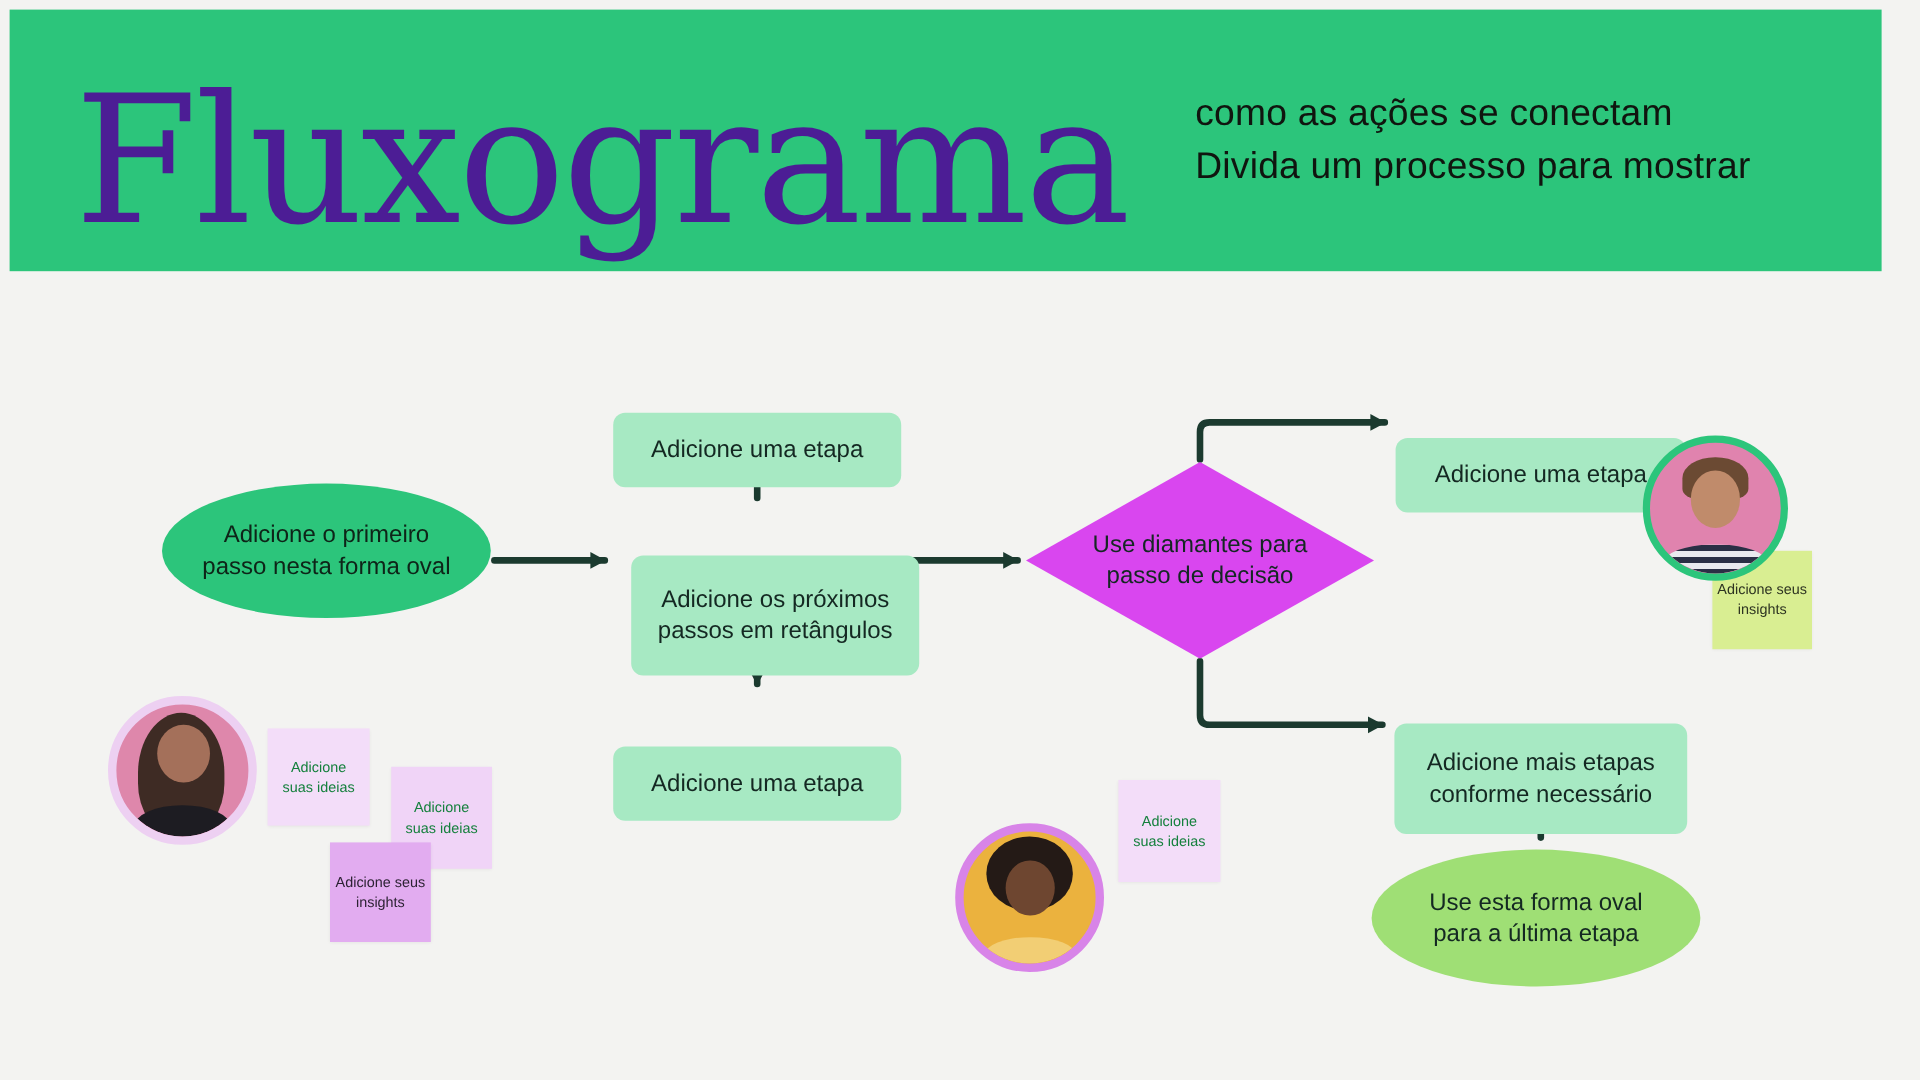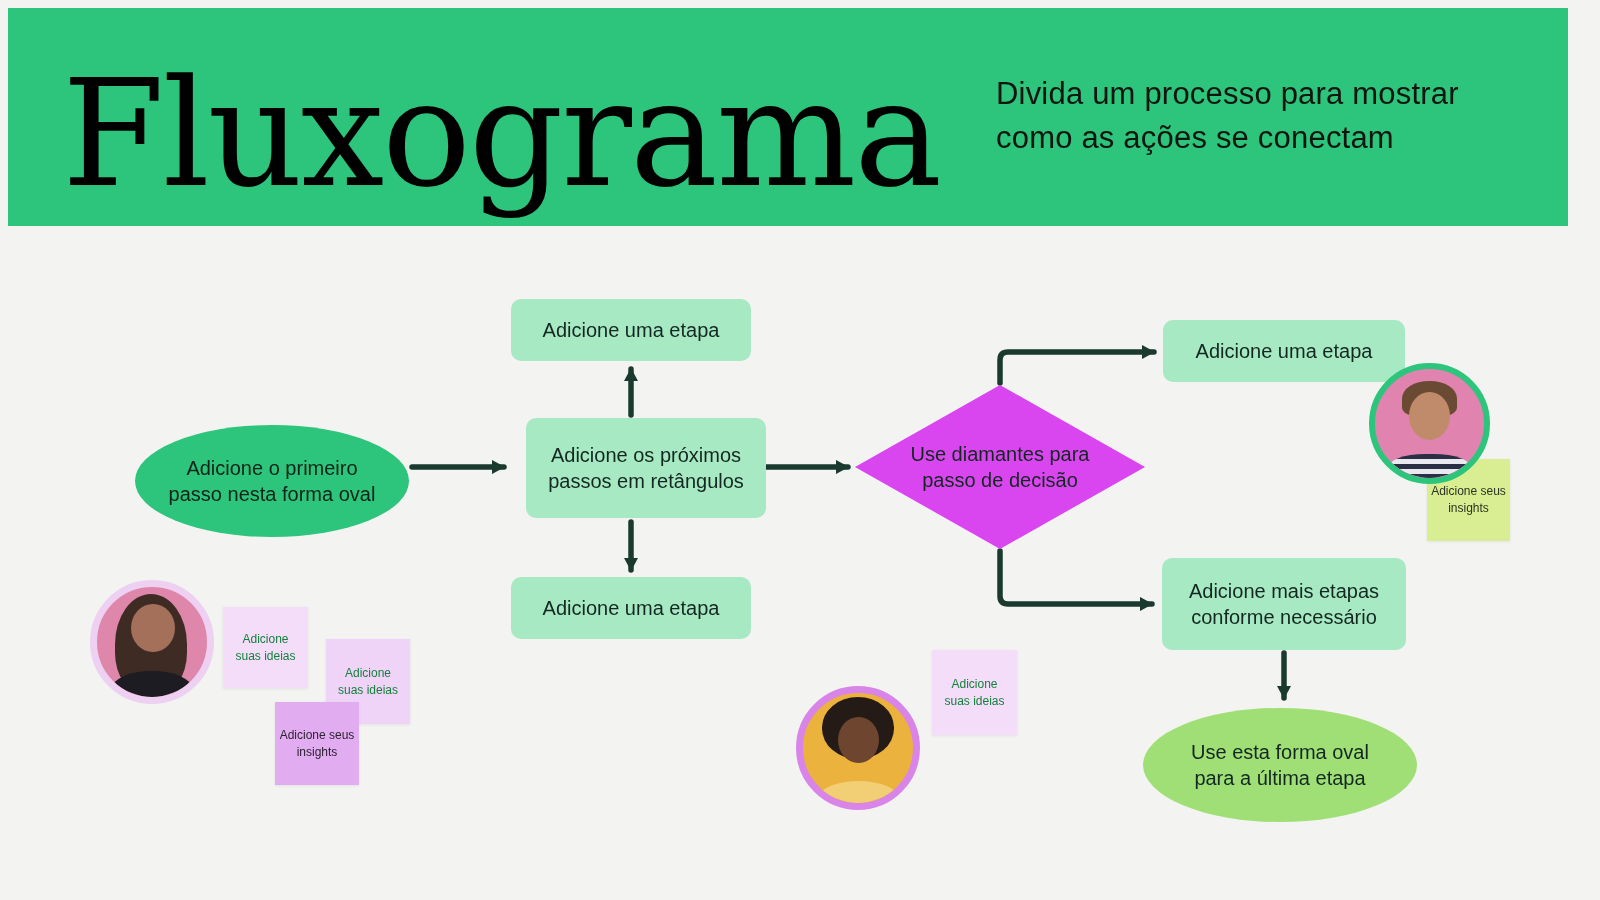--- a/index.html
+++ b/index.html
@@ -5,34 +5,34 @@
   html,body{margin:0;padding:0;background:#e9e9e7;}
   .canvas{
     position:relative;width:1600px;height:900px;overflow:hidden;
     background:#F3F3F1;font-family:"Liberation Sans",sans-serif;
   }
   
   .header{position:absolute;left:8px;top:8px;width:1560px;height:218px;background:#2CC57B;}
   .title{
     position:absolute;left:54px;top:0;height:252px;display:flex;align-items:center;
     font-family:"DejaVu Serif","Liberation Serif",serif;font-size:148px;font-weight:500;
-    letter-spacing:-0.015em;color:#000000;line-height:1;
+    letter-spacing:-0.015em;color:#4c1d95;line-height:1;
   }
   .subtitle{
     position:absolute;left:988px;top:64px;font-size:31px;line-height:1.42;
     color:#10150f;letter-spacing:0.2px;
   }
   .subtitle span{display:block;}
   
   .node{
     position:absolute;display:flex;flex-direction:column;align-items:center;justify-content:center;
     text-align:center;font-size:20px;line-height:1.32;color:#142822;
   }
   .node span{display:block;}
-  .rect{background:#A7E9C3;border-radius:10px;}
+  .rect{background:#A7E9C3;border-radius:10px;margin-top:45px;}
   .oval-start{background:#2CC57B;border-radius:50%;color:#0e2418;}
   .oval-end{background:#9FDF75;border-radius:50%;}
   .diamond{
     background:#d946ef;
     clip-path:polygon(50% 0,100% 50%,50% 100%,0 50%);
   }
   
   .arrows{position:absolute;left:0;top:0;width:1600px;height:900px;pointer-events:none;}
   
   .note{
@@ -68,43 +68,43 @@
   .av-mid .torso{left:15%;bottom:-8%;width:70%;height:28%;border-radius:50% 50% 0 0;background:#F2CE74;}
 </style>
 </head>
 <body>
 
 <div class="canvas">
 
   <div class="header">
     <div class="title">Fluxograma</div>
     <div class="subtitle">
+      <span>como as ações se conectam</span>
       <span>Divida um processo para mostrar</span>
-      <span>como as ações se conectam</span>
     </div>
   </div>
 
   <svg class="arrows" viewBox="0 0 1600 900">
     <defs>
       <marker id="ah" markerUnits="userSpaceOnUse" markerWidth="18" markerHeight="18" refX="14" refY="9" orient="auto">
         <path d="M2 2 L15 9 L2 16 Z" fill="#1B3A2F"></path>
       </marker>
     </defs>
     <g fill="none" stroke="#1B3A2F" stroke-width="5.5" stroke-linecap="round" stroke-linejoin="round">
       <path d="M412 467 L504 467" marker-end="url(#ah)"></path>
       <path d="M631 415 L631 369" marker-end="url(#ah)"></path>
       <path d="M631 522 L631 570" marker-end="url(#ah)"></path>
       <path d="M756 467 L848 467" marker-end="url(#ah)"></path>
       <path d="M1000 383 L1000 360 Q1000 352 1008 352 L1154 352" marker-end="url(#ah)"></path>
       <path d="M1000 551 L1000 596 Q1000 604 1008 604 L1152 604" marker-end="url(#ah)"></path>
       <path d="M1284 653 L1284 698" marker-end="url(#ah)"></path>
     </g>
   </svg>
 
-  <div class="node oval-start" style="left:135px;top:425px;width:274px;height:112px;">
+  <div class="node oval-start" style="left:135px;top:403px;width:274px;height:112px;">
     <span>Adicione o primeiro</span>
     <span>passo nesta forma oval</span>
   </div>
 
   <div class="node rect" style="left:511px;top:299px;width:240px;height:62px;">
     <span>Adicione uma etapa</span>
   </div>
 
   <div class="node rect" style="left:526px;top:418px;width:240px;height:100px;">
     <span>Adicione os próximos</span>

